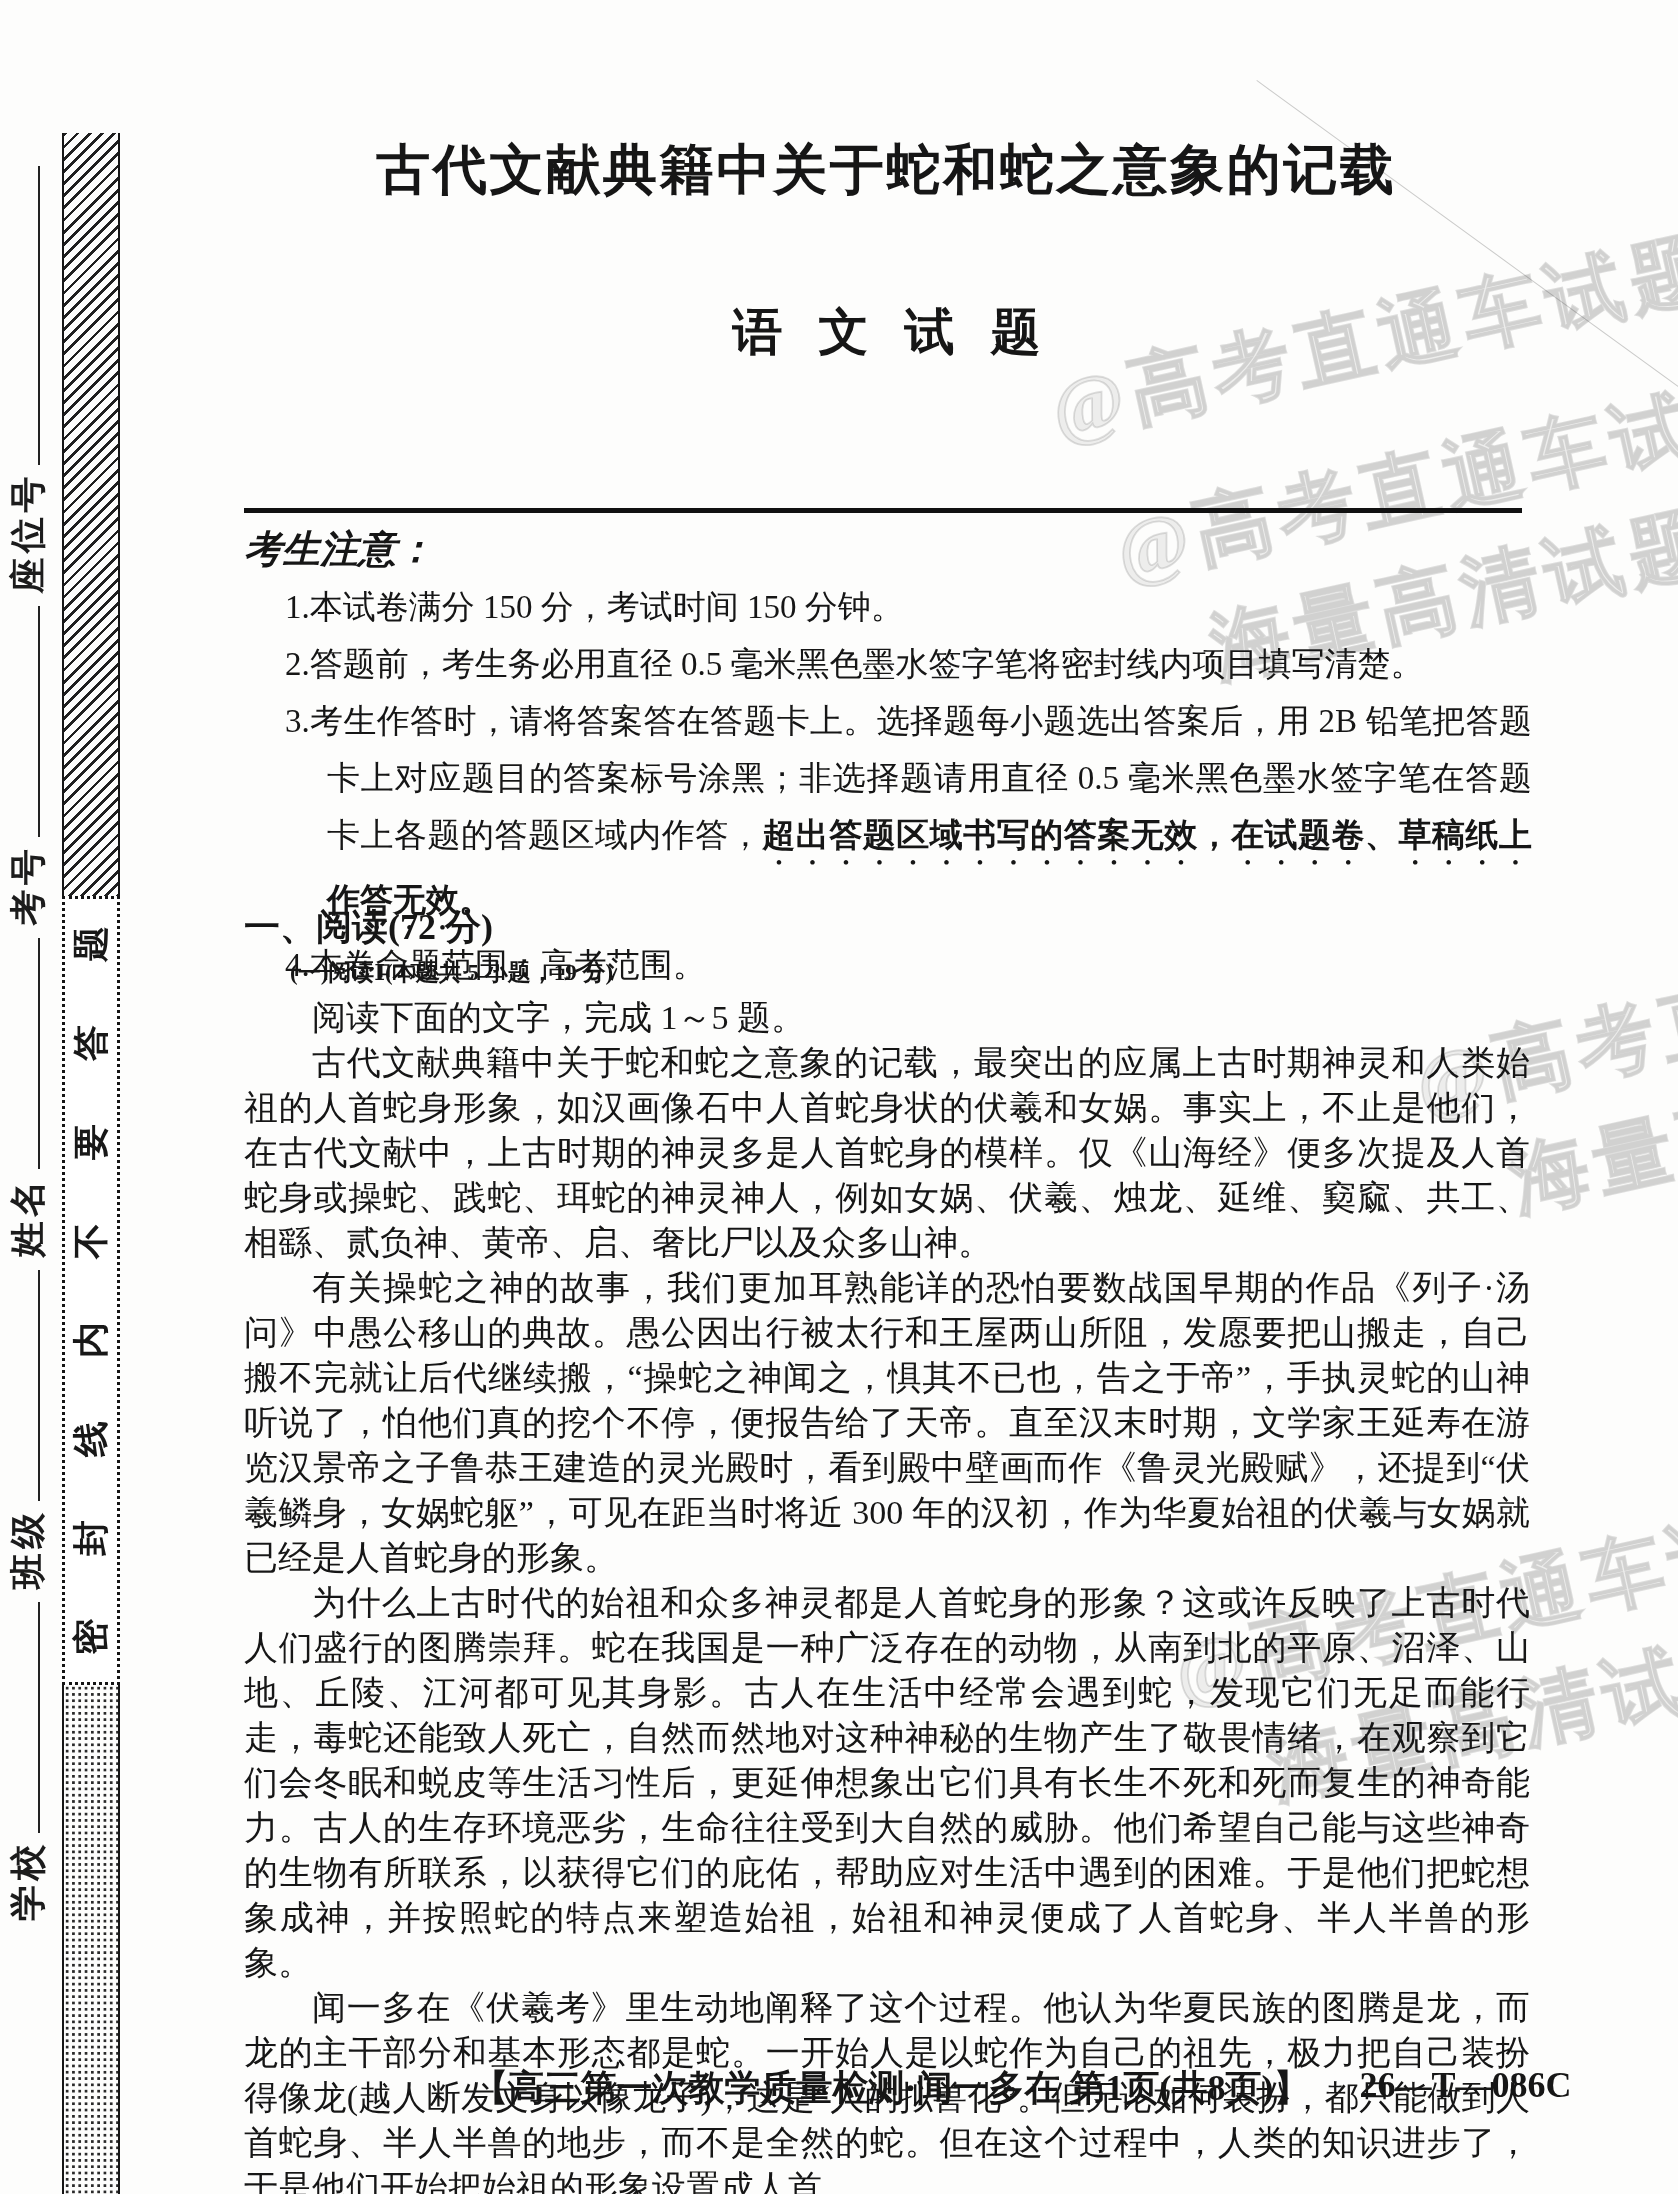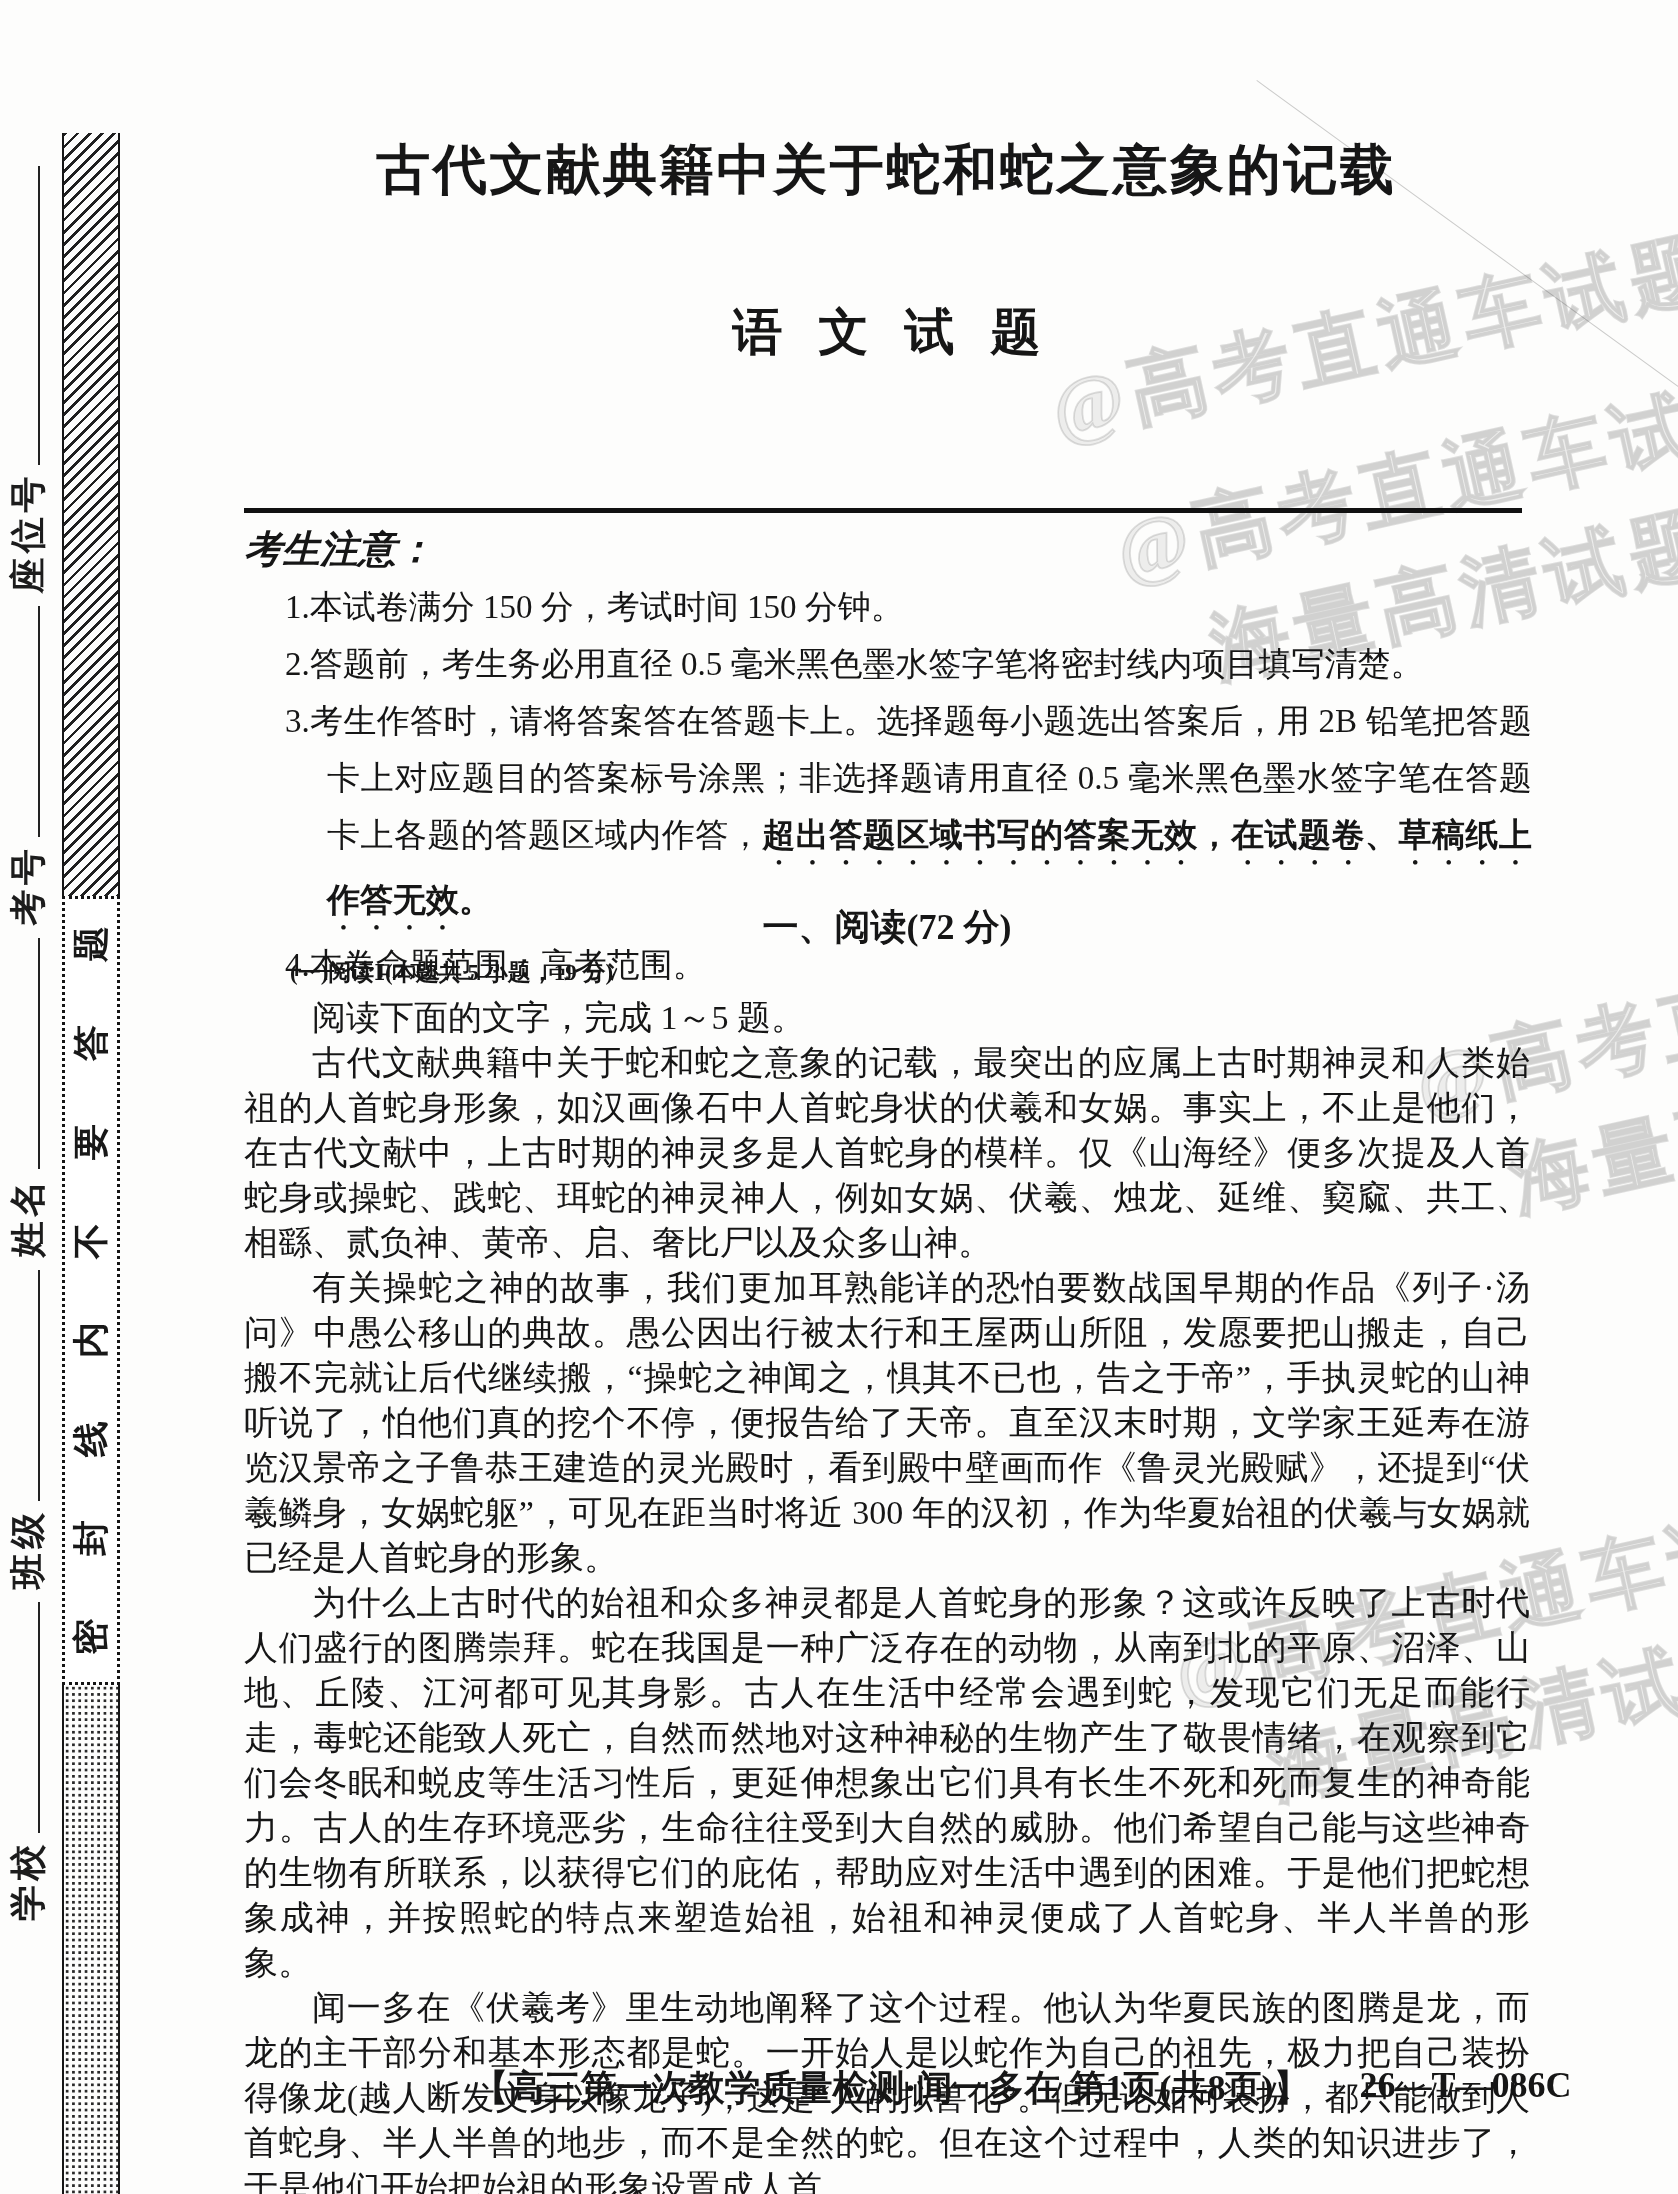--- a/index.html
+++ b/index.html
@@ -65,21 +65,21 @@
     font-size:33px; line-height:57px; text-align:justify;
     padding-left:83px; text-indent:-42px;
   }
   .em-dots {
     font-weight:bold; font-size:33px;
     text-emphasis:filled dot #161616; -webkit-text-emphasis:filled dot #161616;
     text-emphasis-position:under right; -webkit-text-emphasis-position:under right;
   }
   
   .reading { position:absolute; left:244px; top:905px; width:1286px; }
-  .sec-heading   { font-size:36px; font-weight:bold; line-height:45px;text-align:center; }
+  .sec-heading   { font-size:36px; font-weight:bold; line-height:45px; }
   .sub-heading   { font-size:23px; font-weight:bold; line-height:45px; text-indent:2em; }
   .instruction   { font-size:34px; line-height:45px; text-indent:2em; }
   .para { font-size:34px; line-height:45px; text-indent:2em; text-align:justify; }
   
   .footer {
     position:absolute; left:389px; top:2064px; width:1266px;
     display:flex; justify-content:center; gap:50px;
     font-size:36px; font-weight:bold; white-space:nowrap;
   }
   

